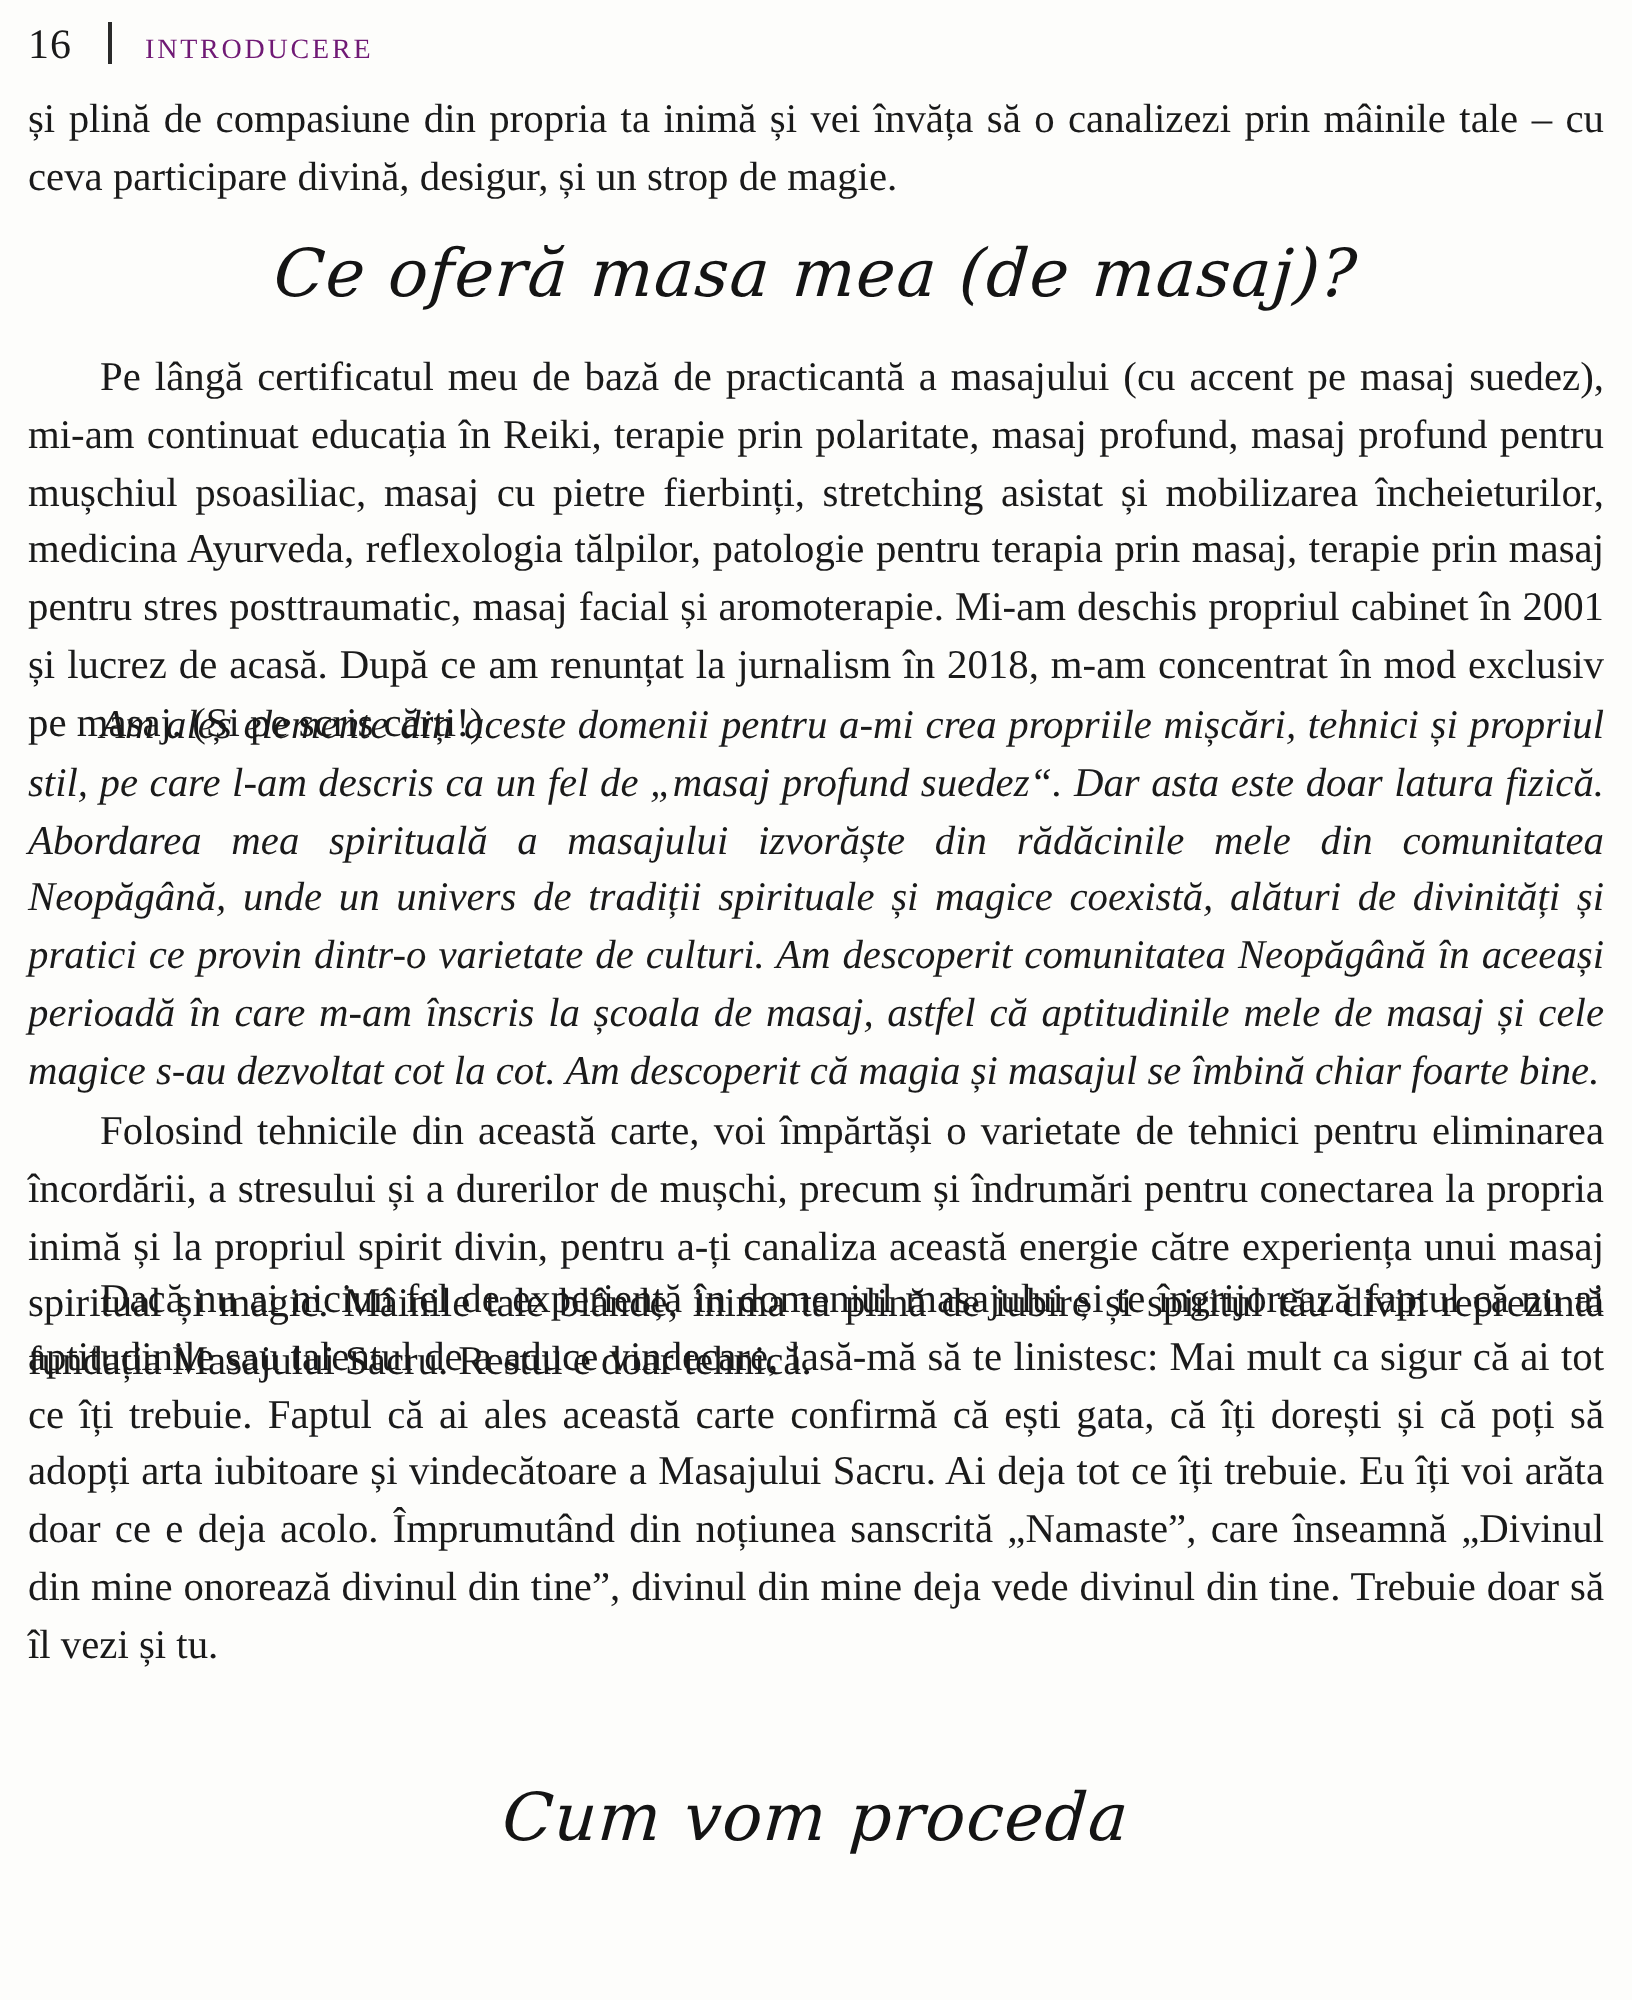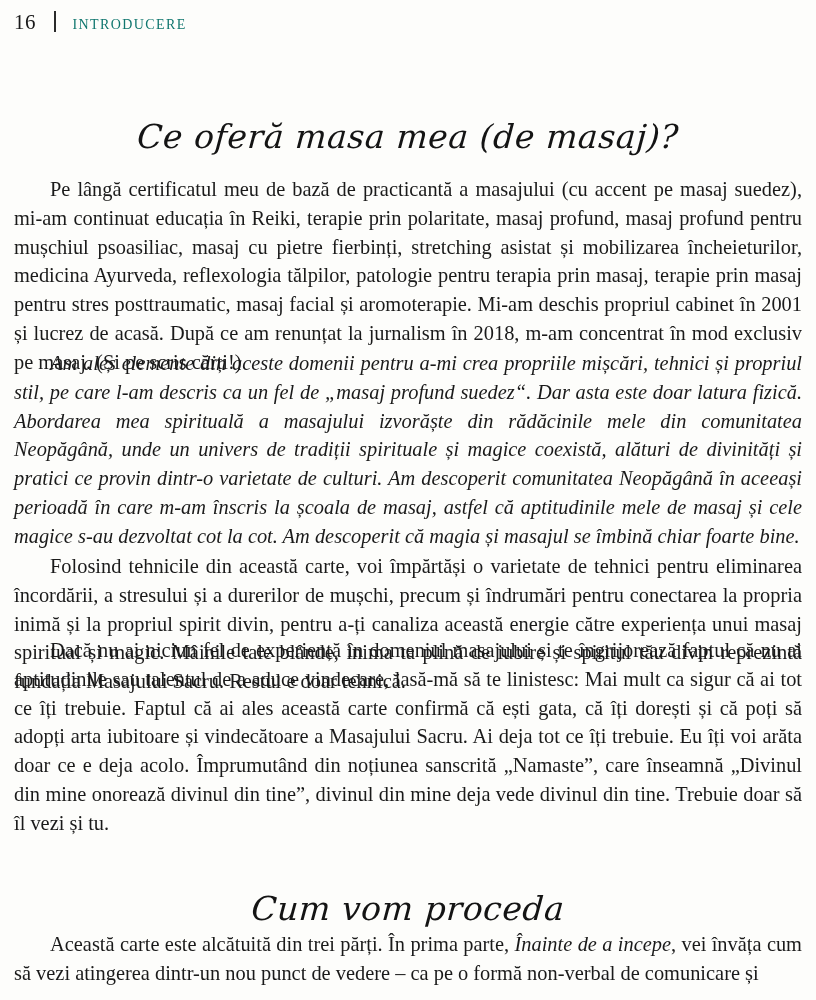--- a/index.html
+++ b/index.html
@@ -46,21 +46,21 @@
     background: #2a2a2a;
     margin: 0 17px 0 18px;
     position: relative;
     top: 3px;
   }
   .head-title {
     font-size: 19.5px;
     font-variant: small-caps;
     text-transform: lowercase;
     letter-spacing: 1.4px;
-    color: #0f766e;
+    color: #701a75;
   }
   .head-title::first-letter {
     font-size: 19.5px;
   }
   p.body {
     margin: 0;
     font-size: 20.4px;
     line-height: 28.8px;
     text-align: justify;
     text-justify: inter-word;
@@ -124,20 +124,23 @@
 <body>
 
 <div class="page">
 
   <div class="running-head">
     <span class="folio">16</span>
     <span class="head-rule"></span>
     <span class="head-title">Introducere</span>
   </div>
 
+  <div class="intro-line">
+    <p class="body noindent">și plină de compasiune din propria ta inimă și vei învăța să o canalizezi prin mâinile tale – cu ceva participare divină, desigur, și un strop de magie.</p>
+  </div>
 
   <div class="heading-1">
     <h2 class="script">Ce oferă masa mea (de masaj)?</h2>
   </div>
 
   <div class="para-1">
     <p class="body indent">Pe lângă certificatul meu de bază de practicantă a masajului (cu accent pe masaj suedez), mi-am continuat educația în Reiki, terapie prin polaritate, masaj profund, masaj profund pentru mușchiul psoasiliac, masaj cu pietre fierbinți, stretching asistat și mobilizarea încheieturilor, medicina Ayurveda, reflexologia tălpilor, patologie pentru terapia prin masaj, terapie prin masaj pentru stres posttraumatic, masaj facial și aromoterapie. Mi-am deschis propriul cabinet în 2001 și lucrez de acasă. După ce am renunțat la jurnalism în 2018, m-am concentrat în mod exclusiv pe masaj. (Și pe scris cărți!)</p>
   </div>
 
   <div class="para-2">
@@ -149,17 +152,14 @@
   </div>
 
   <div class="para-4">
     <p class="body indent">Dacă nu ai niciun fel de experiență în domeniul masajului și te îngrijorează faptul că nu ai aptitudinile sau talentul de a aduce vindecare, lasă-mă să te linistesc: Mai mult ca sigur că ai tot ce îți trebuie. Faptul că ai ales această carte confirmă că ești gata, că îți dorești și că poți să adopți arta iubitoare și vindecătoare a Masajului Sacru. Ai deja tot ce îți trebuie. Eu îți voi arăta doar ce e deja acolo. Împrumutând din noțiunea sanscrită „Namaste”, care înseamnă „Divinul din mine onorează divinul din tine”, divinul din mine deja vede divinul din tine. Trebuie doar să îl vezi și tu.</p>
   </div>
 
   <div class="heading-2">
     <h2 class="script">Cum vom proceda</h2>
   </div>
 
-  <div class="para-5">
-    <p class="body indent"><span>Această carte este alcătuită din trei părți. În prima parte, </span><em class="title-italic">Înainte de a incepe</em><span>, vei învăța cum să vezi atingerea dintr-un nou punct de vedere – ca pe o formă non-verbal de comunicare și</span></p>
-  </div>
 
 </div>
 
 </body></html>

